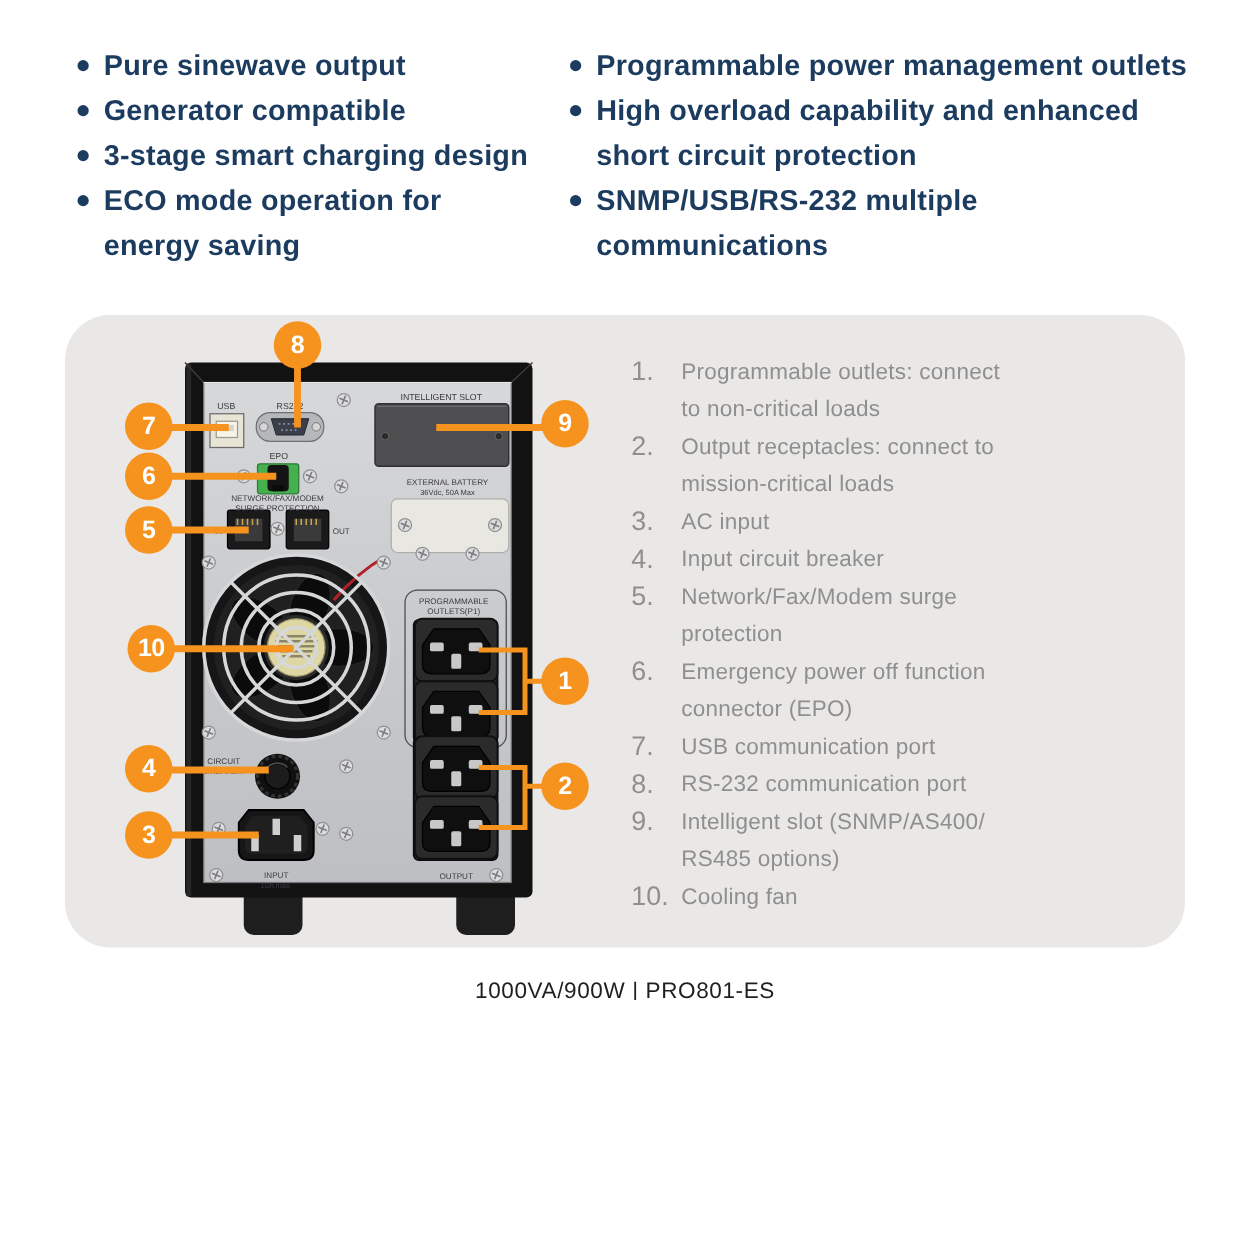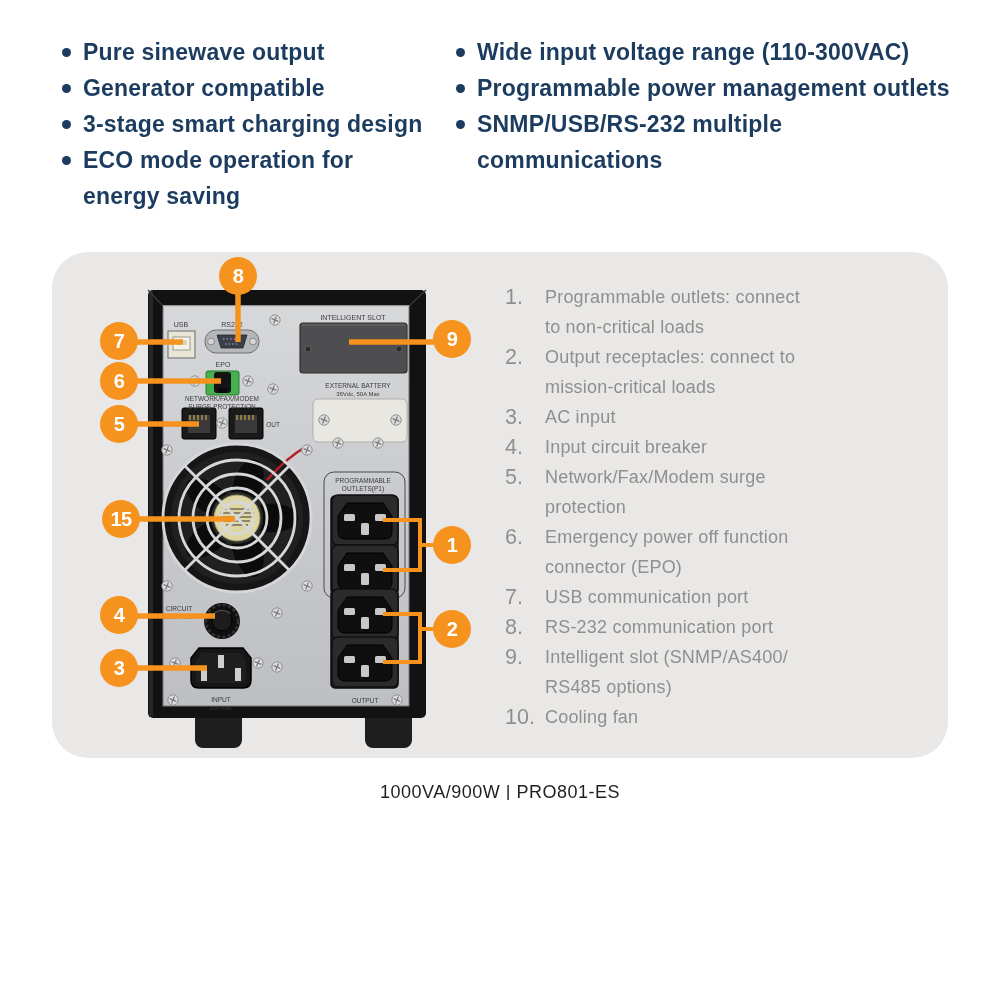--- a/index.html
+++ b/index.html
@@ -87,22 +87,23 @@
     <ul>
       <li>Pure sinewave output</li>
       <li>Generator compatible</li>
       <li>3-stage smart charging design</li>
       <li>ECO mode operation for
 energy saving</li>
     </ul>
   </div>
   <div id="features-right" class="features">
     <ul>
-      <li>Wide input voltage range (110-300VAC)</li>
       <li>Programmable power management outlets</li>
+      <li>High overload capability and enhanced
+short circuit protection</li>
       <li>SNMP/USB/RS-232 multiple communications</li>
     </ul>
   </div>
 
   <div id="gray-panel"></div>
 
   <svg id="device-svg" viewBox="0 0 385 505">
     <defs>
       <linearGradient id="panelGrad" x1="0" y1="0" x2="0" y2="1">
         <stop offset="0" stop-color="#d7d8da"></stop>
@@ -292,21 +293,21 @@
 
   <div class="badge co1">1</div>
   <div class="badge co2">2</div>
   <div class="badge co3">3</div>
   <div class="badge co4">4</div>
   <div class="badge co5">5</div>
   <div class="badge co6">6</div>
   <div class="badge co7">7</div>
   <div class="badge co8">8</div>
   <div class="badge co9">9</div>
-  <div class="badge co10">15</div>
+  <div class="badge co10">10</div>
 
   <div id="legend">
     <div class="legend-row">
       <span class="legend-num">1.</span>
       <span class="legend-text">Programmable outlets: connect
 to non-critical loads</span>
     </div>
     <div class="legend-row">
       <span class="legend-num">2.</span>
       <span class="legend-text">Output receptacles: connect to

